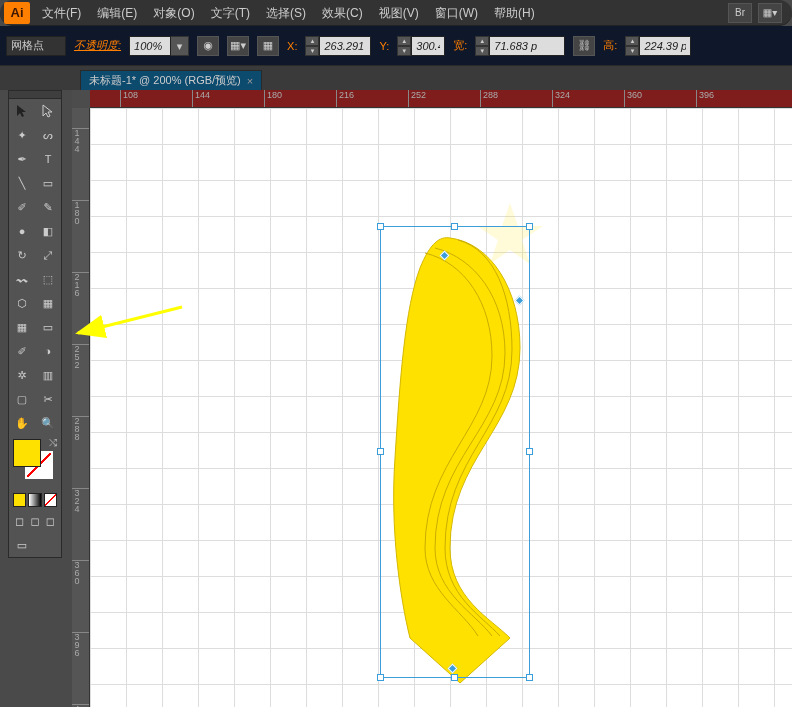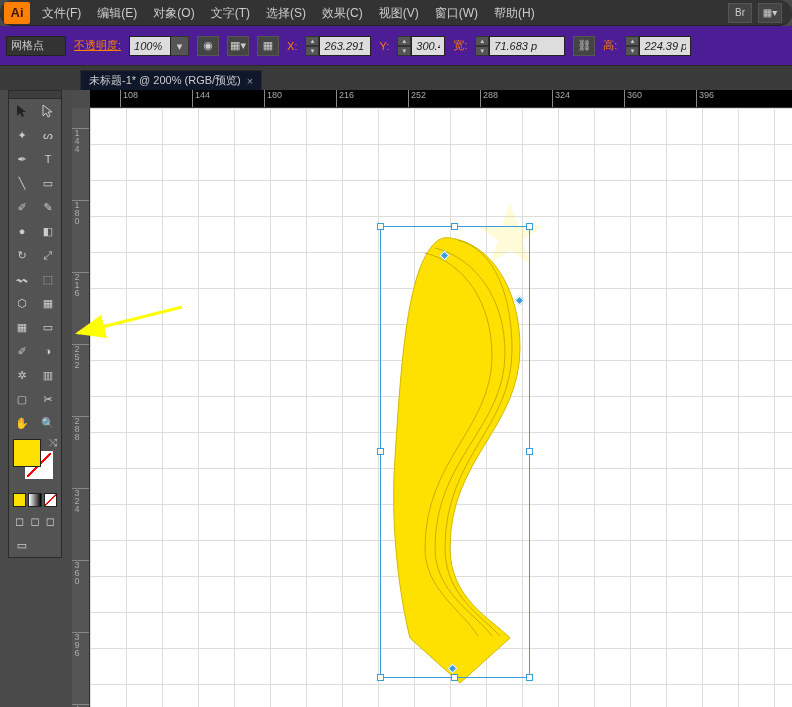--- a/index.html
+++ b/index.html
@@ -35,54 +35,54 @@
   margin: 0 4px;
   border-radius: 2px;
 }
 .menu-item { padding: 5px 8px; color: #ccc; font-size: 12px; line-height: 26px; }
 .menubar-right { margin-left: auto; display: flex; align-items: center; gap: 6px; padding-right: 10px; }
 .mb-btn { width: 24px; height: 20px; background: #444; border: 1px solid #555; display: flex; align-items: center; justify-content: center; font-size: 10px; }
 
 
 .optionsbar {
   height: 40px;
-  background: #4c1d95;
+  background: #0f172a;
   display: flex;
   align-items: center;
   gap: 8px;
   padding: 0 6px;
   border-bottom: 1px solid #2a2a2a;
 }
 .ai-input {
   background: #333;
   border: 1px solid #222;
   color: #ccc;
   font-size: 11px;
   height: 20px;
   padding: 0 4px;
 }
 .ai-input.bright { background: #ddd; color: #222; font-style: italic; }
-.opacity-lbl { color: #ff7f00; text-decoration: underline; }
+.opacity-lbl { color: #ff7f00; text-decoration: underline; font-style: italic; }
 .x-lbl { color: #ff7f00; }
 .kuan-lbl { color: #ff7f00; }
 .gao-lbl { color: #ff7f00; }
 .opt-dd { display: inline-block; width: 18px; height: 20px; background: #555; border: 1px solid #333; border-left: none; text-align: center; line-height: 18px; }
 
 .opticon { width: 22px; height: 20px; border: 1px solid #555; background: #444; display: flex; align-items: center; justify-content: center; }
 
 
 .tabrow {
   height: 24px;
   display: flex;
   padding-left: 80px;
   background: #3a3a3a;
   align-items: flex-end;
 }
 .tab {
-  background: #0f172a;
+  background: #0c4a6e;
   padding: 2px 8px;
   font-size: 11px;
   color: #ccc;
   display: flex;
   align-items: center;
   gap: 6px;
   border: 1px solid #2a2a2a;
   border-bottom: none;
   margin-top: 24px;
 }
@@ -151,21 +151,21 @@
   overflow: hidden;
 }
 .left-ruler .tick { position:absolute; left:0; right:0; border-top:1px solid #888; font-size:9px; color:#aaa; text-align:center; }
 .left-ruler .tick span { display:block; transform: translateY(-1px); writing-mode: vertical-rl; text-orientation: upright; letter-spacing:-2px; font-size:9px; }
 .top-ruler {
   position: absolute;
   top: 0;
   left: 18px;
   right: 0;
   height: 18px;
-  background: #000000;
+  background: #7f1d1d;
   border-bottom: 1px solid #333;
   overflow: hidden;
 }
 .top-ruler .tick { position:absolute; top:0; bottom:0; border-left:1px solid #888; font-size:9px; color:#aaa; padding-left:2px; }
 
 .canvas {
   position: absolute;
   top: 18px;
   left: 18px;
   right: 0;

